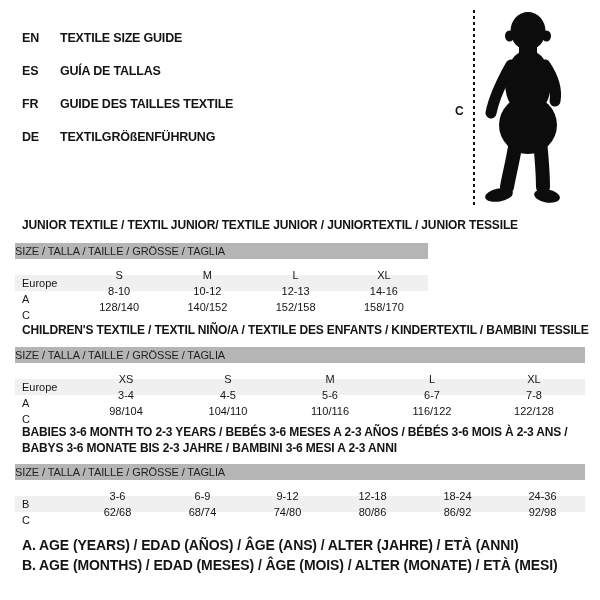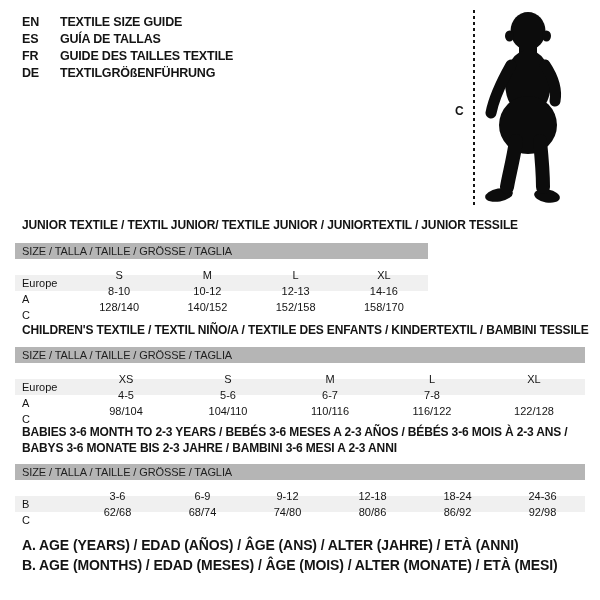--- a/index.html
+++ b/index.html
@@ -7,21 +7,21 @@
     width: 600px; height: 600px;
     background: #ffffff;
     font-family: "Liberation Sans", sans-serif;
     color: var(--text, #141414);
     position: relative;
     overflow: hidden;
   }
 
   
   .lang-block { position: absolute; left: 22px; top: 13px; }
-  .lang-row { display: flex; height: 17px; align-items: center; }
+  .lang-row { display: flex; height: 17px; align-items: center; margin-top: 16px; }
   .lang-code {
     width: 38px; font-weight: bold; font-size: 12.5px; letter-spacing: -0.2px;
   }
   .lang-label { font-weight: bold; font-size: 12.5px; letter-spacing: -0.2px; }
 
   
   .measure-line {
     position: absolute; left: 473px; top: 10px; width: 2px; height: 197px;
     background: repeating-linear-gradient(to bottom, #141414 0 3px, transparent 3px 6px);
   }
@@ -36,21 +36,21 @@
     position: absolute; left: 22px;
     font-weight: bold; font-size: 12px; letter-spacing: -0.15px;
     line-height: 16px; white-space: nowrap;
   }
 
   
   .size-table { position: absolute; left: 15px; font-size: 11px; }
   .size-band {
     height: 16px; line-height: 16px;
     background: var(--header-band, #b5b5b5);
-    padding-left: 7px; color: #1e1e1e; letter-spacing: -0.1px;
+    color: #1e1e1e; letter-spacing: -0.1px;
   }
   .t-row { display: grid; height: 16px; line-height: 16px; align-items: center; }
   .t-row.shaded { background: var(--row-shaded, #f0f0f0); }
   .t-row .lab { text-align: left; padding-left: 7px; margin-top: 16px; }
   .t-row .val { text-align: center; }
   .cols4 { grid-template-columns: 60px repeat(4, 1fr); }
   .cols5 { grid-template-columns: 60px repeat(5, 1fr); }
   .cols6 { grid-template-columns: 60px repeat(6, 1fr); }
 
   
@@ -136,20 +136,21 @@
   <div class="t-row cols5">
     <span class="lab">Europe</span>
     <span class="val">XS</span>
     <span class="val">S</span>
     <span class="val">M</span>
     <span class="val">L</span>
     <span class="val">XL</span>
   </div>
   <div class="t-row cols5 shaded">
     <span class="lab">A</span>
+    <span class="val">3-4</span>
     <span class="val">4-5</span>
     <span class="val">5-6</span>
     <span class="val">6-7</span>
     <span class="val">7-8</span>
   </div>
   <div class="t-row cols5">
     <span class="lab">C</span>
     <span class="val">98/104</span>
     <span class="val">104/110</span>
     <span class="val">110/116</span>

